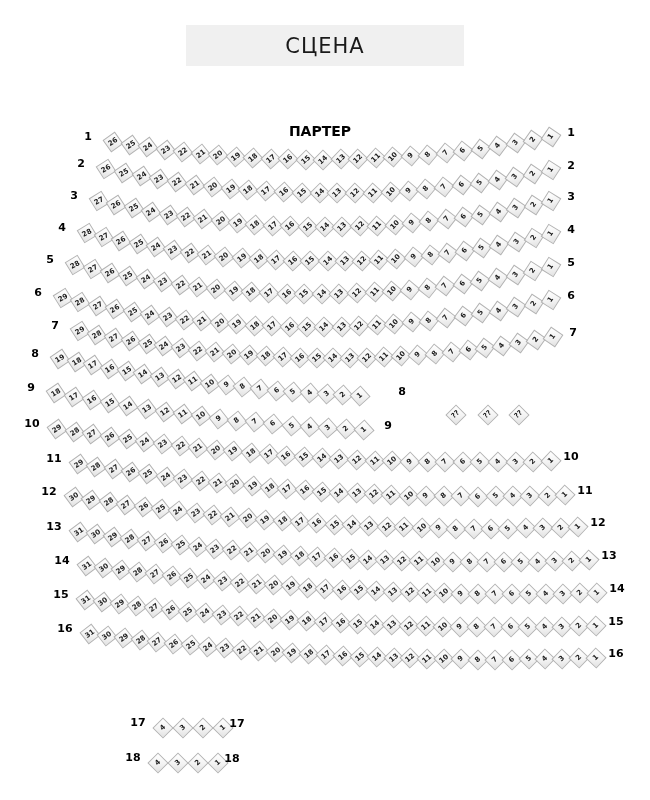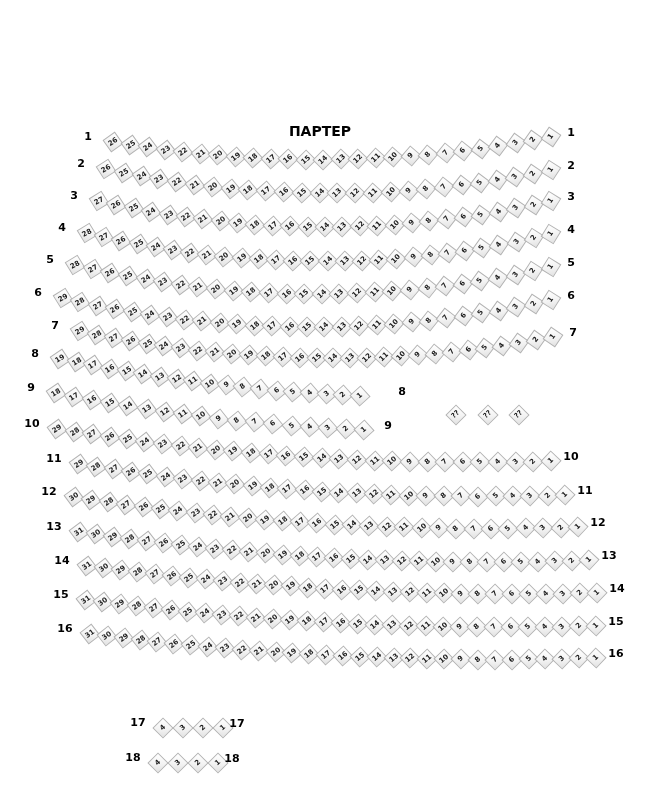--- a/index.html
+++ b/index.html
@@ -15,20 +15,23 @@
         border:1px solid var(--seat-border,#b3b3b3);
         background:linear-gradient(135deg,#ffffff 0%,#f3f3f3 55%,#e2e2e2 100%);
         display:flex;align-items:center;justify-content:center;cursor:pointer;}
   .seat .num{display:block;transform:rotate(-87deg);font-size:7px;font-weight:700;
         color:#1c1c1c;line-height:1;white-space:nowrap;}
 </style>
 </head>
 <body>
 
 <div class="canvas">
+  <div class="stage">
+    <span class="stage-label">СЦЕНА</span>
+  </div>
   <div class="parterre-title">ПАРТЕР</div>
   <div id="seatmap">
       <div class="seat" style="left: 113px; top: 142px; transform: translate(-50%, -50%) rotate(54.7167deg);">
         <span class="num">26</span>
       </div>
       <div class="seat" style="left: 130.52px; top: 144.872px; transform: translate(-50%, -50%) rotate(53.9014deg);">
         <span class="num">25</span>
       </div>
       <div class="seat" style="left: 148.04px; top: 147.488px; transform: translate(-50%, -50%) rotate(53.0825deg);">
         <span class="num">24</span>

